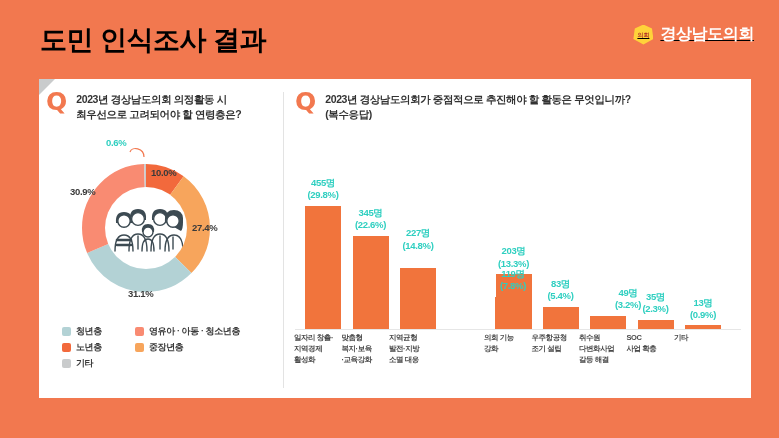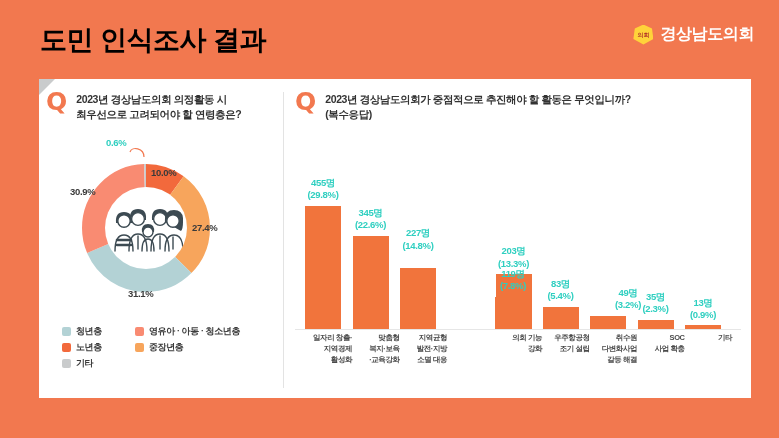--- a/index.html
+++ b/index.html
@@ -11,21 +11,21 @@
   }
   #root{position:relative;width:779px;height:438px;}
 
   
   .header{position:absolute;left:0;top:0;width:779px;height:80px;background:#F2784F;}
   .header-title{
     position:absolute;left:40px;top:22px;
     font-size:27px;font-weight:bold;color:#000000;letter-spacing:-0.5px;
     white-space:nowrap;
   }
-  .logo{position:absolute;right:25px;top:24px;display:flex;align-items:center;gap:7px;}
+  .logo{position:absolute;right:25px;top:24px;display:flex;align-items:center;gap:7px;text-decoration:underline;}
   .logo-emblem{
     width:20px;height:20px;background:#FFD33A;
     display:flex;align-items:center;justify-content:center;
     border-radius:3px;
     clip-path:polygon(50% 0%,93% 20%,100% 72%,50% 100%,0% 72%,7% 20%);
   }
   .logo-emblem span{font-size:6px;font-weight:bold;color:#B5392A;line-height:1;}
   .logo-text{font-size:16px;font-weight:bold;color:#ffffff;letter-spacing:-0.4px;white-space:nowrap;}
 
   
@@ -79,21 +79,21 @@
   .bars{position:absolute;left:295px;top:140px;width:450px;height:248px;}
   .baseline{position:absolute;left:0;top:189px;width:446px;height:1px;background:#E6E6E6;}
   .bar-col{position:absolute;bottom:59px;width:46px;}
   .bar-val{
     position:absolute;left:50%;transform:translateX(-50%);
     text-align:center;font-size:9.5px;font-weight:bold;color:#2ECFC0;
     line-height:1.3;white-space:nowrap;letter-spacing:-0.3px;
   }
   .bar-rect{position:absolute;bottom:0;left:50%;transform:translateX(-50%);width:36px;background:#F1743C;}
   .bar-cat{
-    position:absolute;top:193px;width:58px;text-align:right;
+    position:absolute;top:193px;width:58px;text-align:left;
     font-size:7.5px;font-weight:bold;color:#4A4A4A;line-height:1.45;
     letter-spacing:-0.45px;
   }
 </style>
 </head>
 <body>
 
 <div id="root">
 
   <div class="header">

